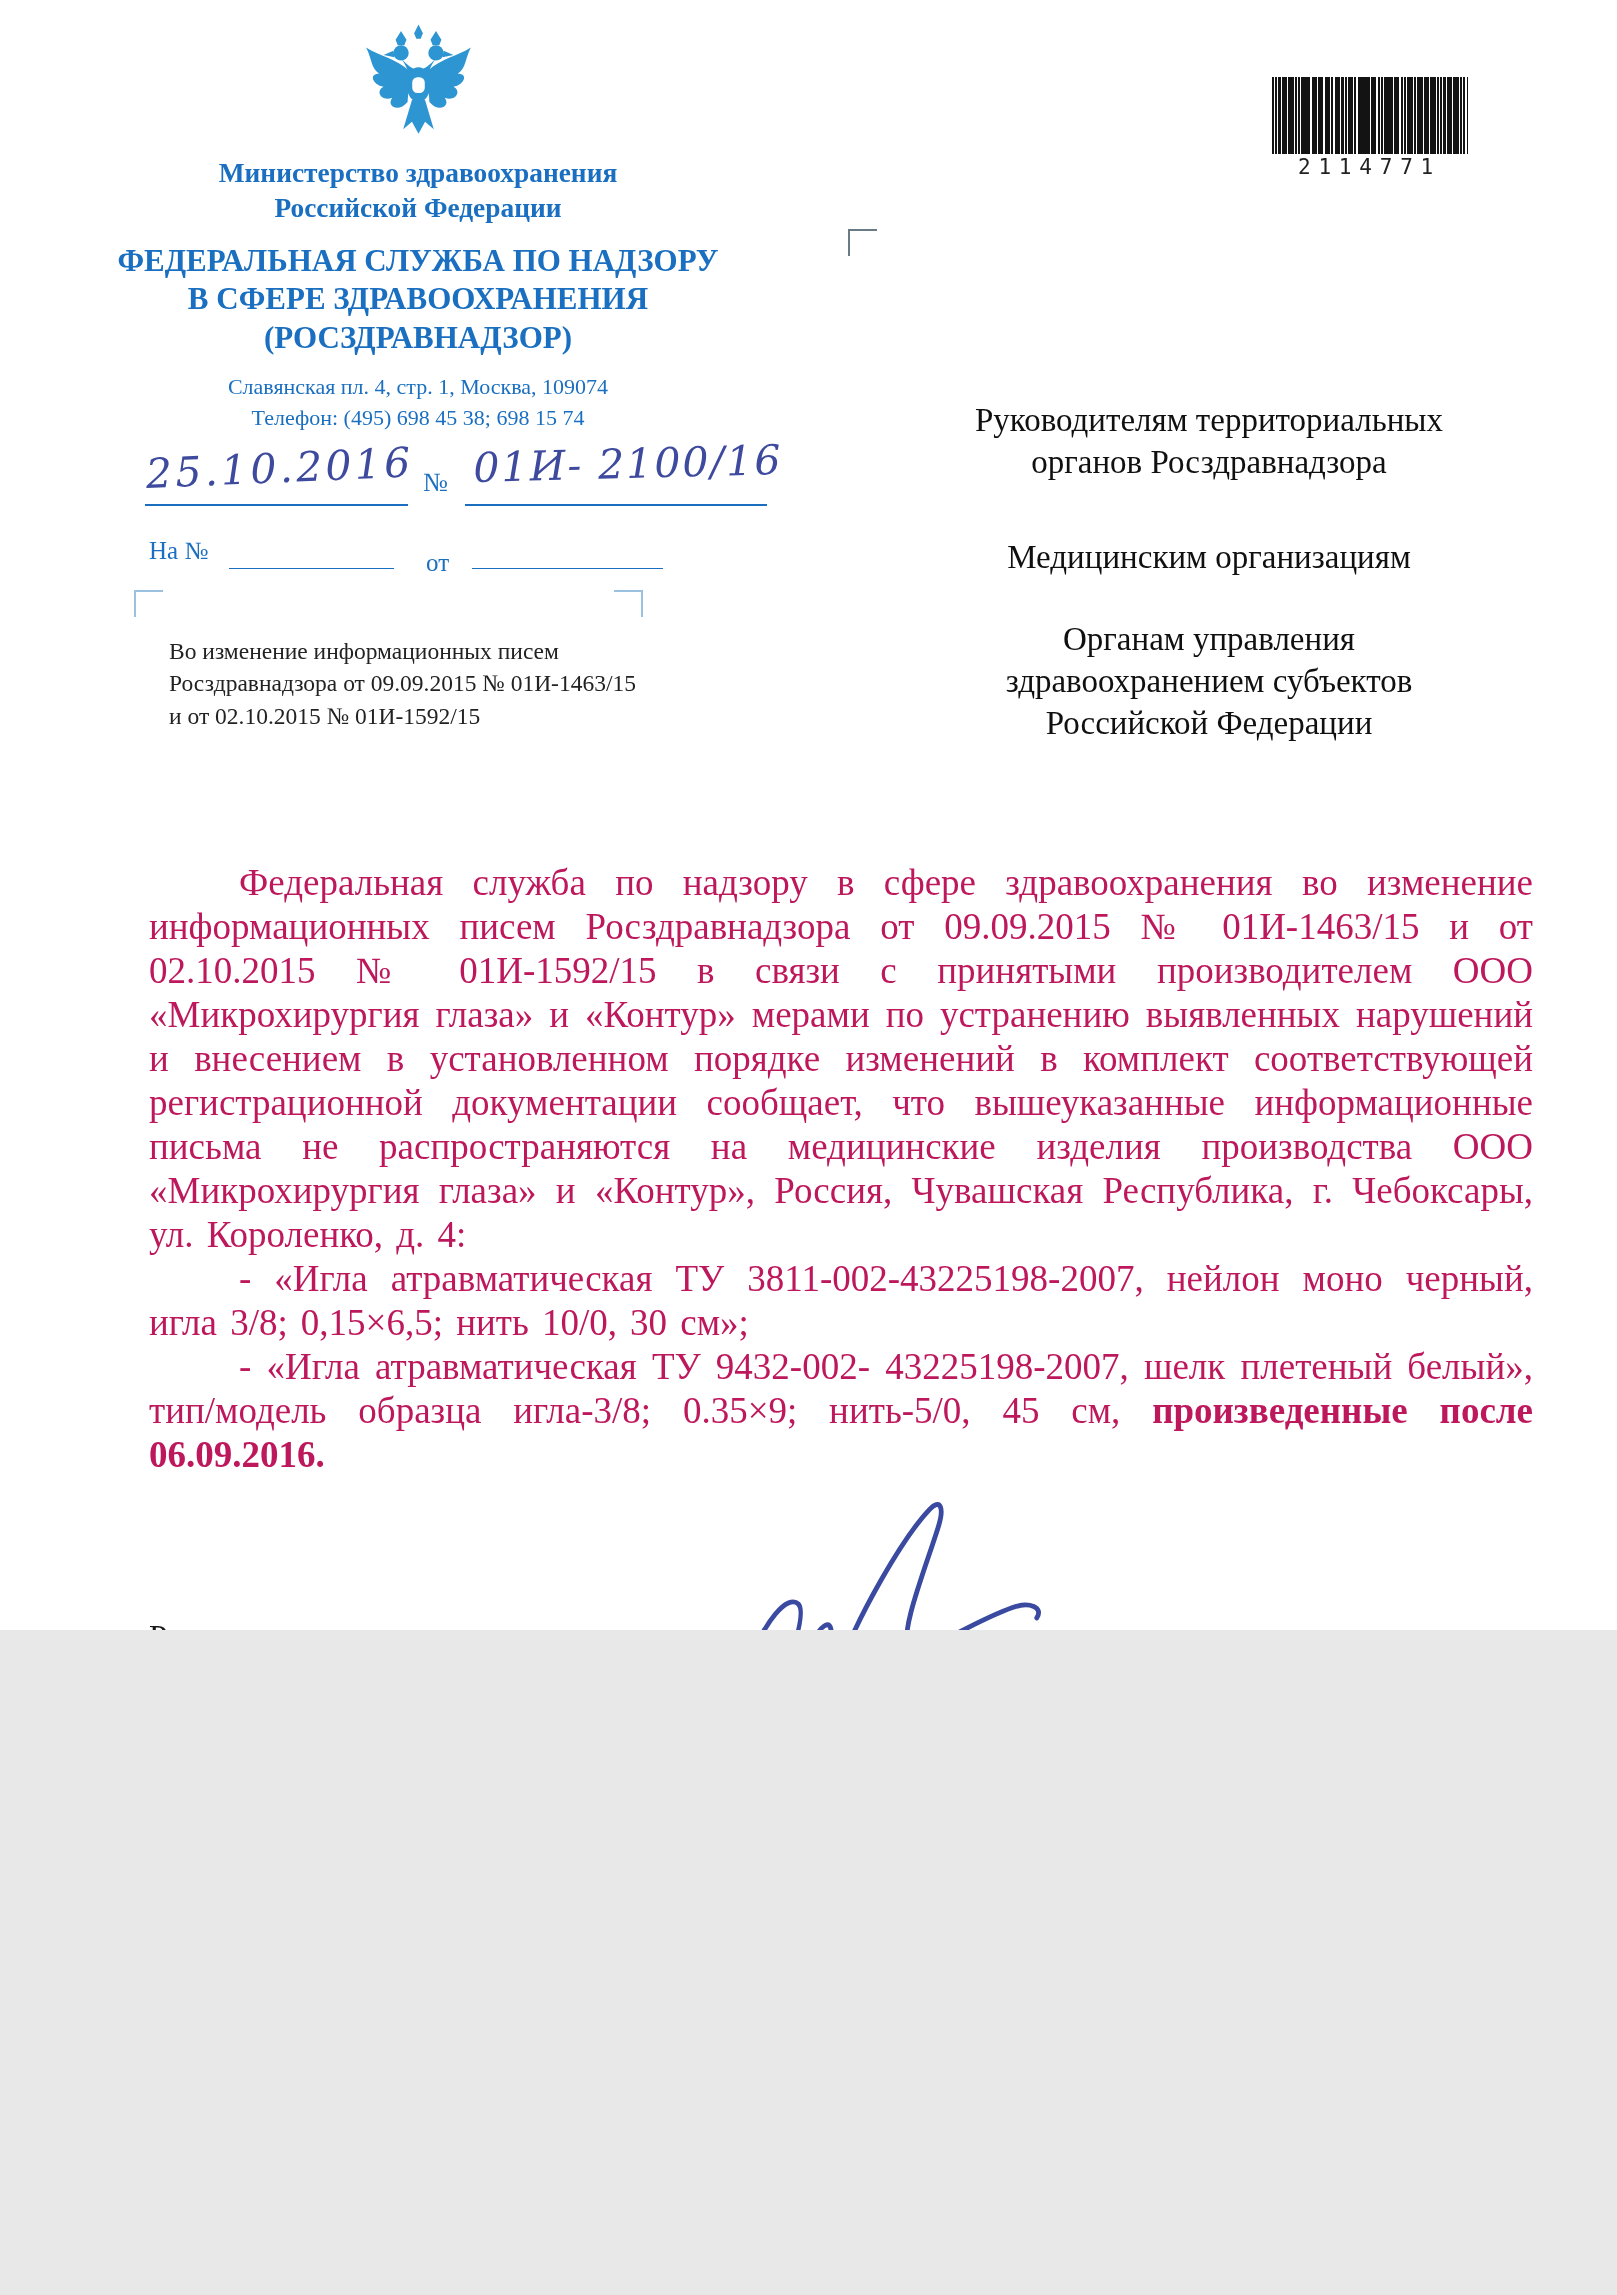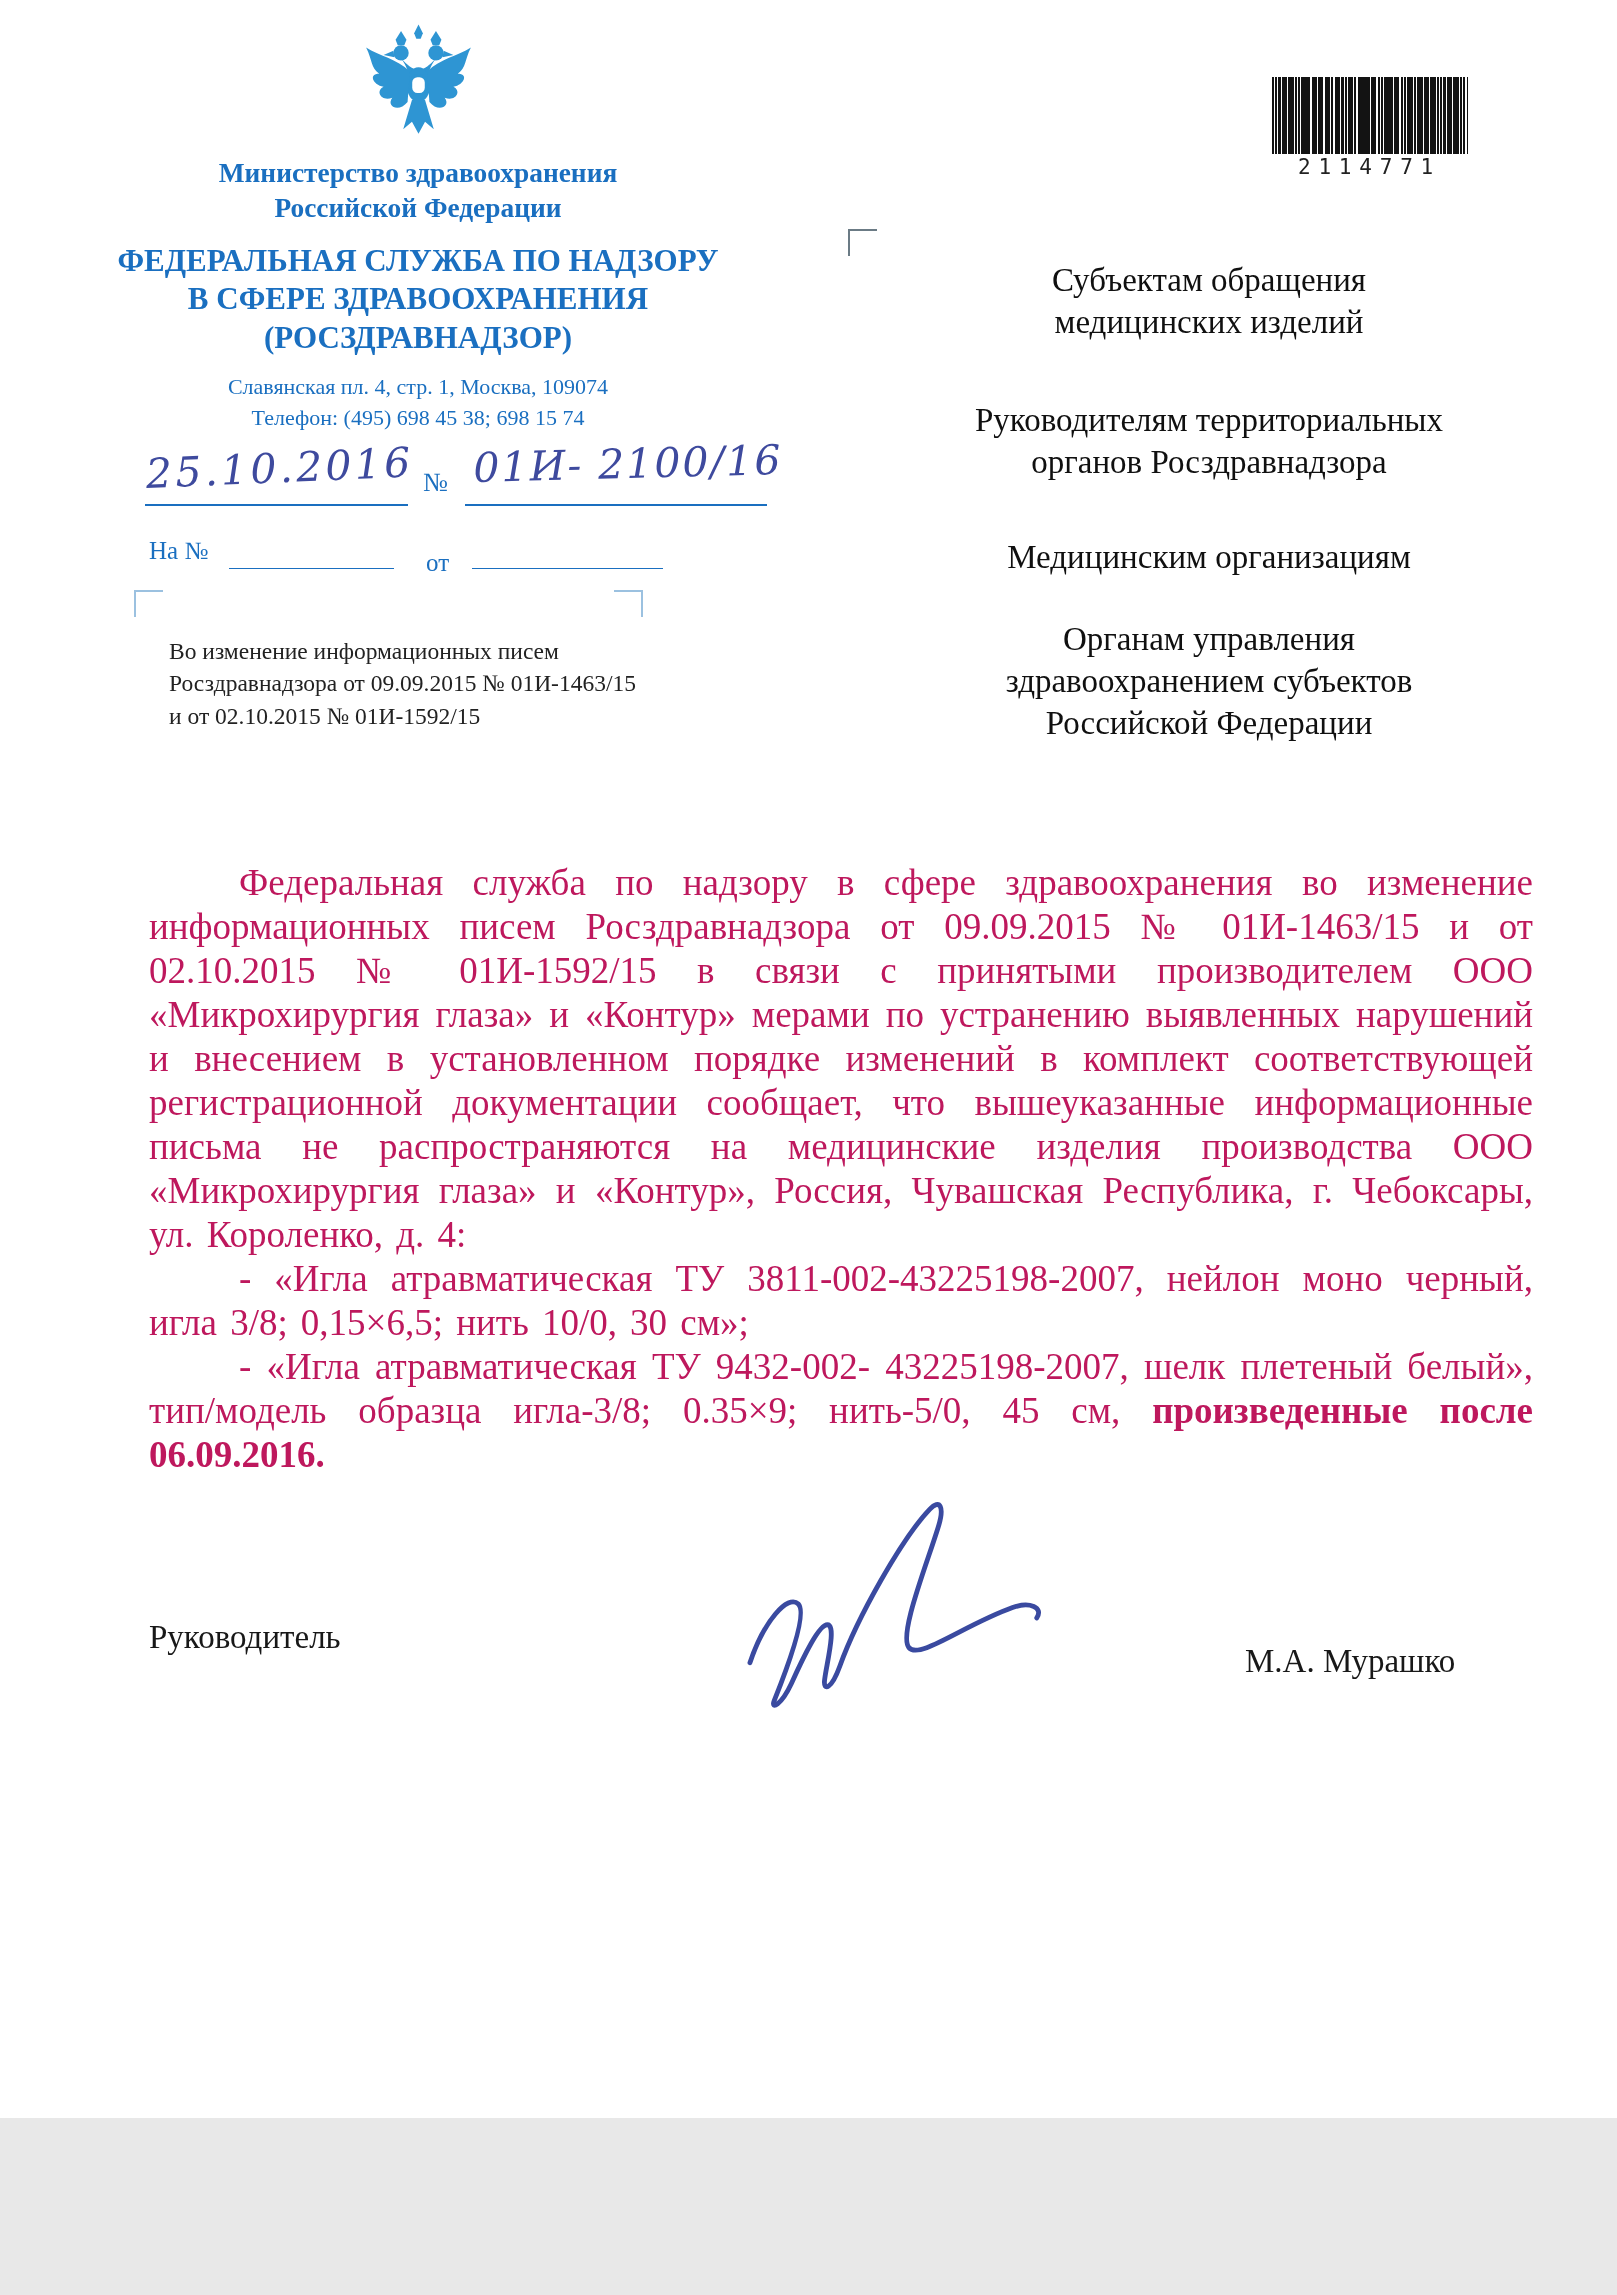--- a/index.html
+++ b/index.html
@@ -5,21 +5,21 @@
   :root{
     --brand-blue:#1a6fc0;
     --ink-blue:#3e4a9e;
     --text-black:#181818;
     --barcode-black:#131313;
     --corner-gray:#6b7b85;
     --corner-blue:#9bc1e0;
   }
   html,body{margin:0;padding:0;background:#e8e8e8;}
   .page{
-    position:relative;width:1617px;height:2118px;background:#ffffff;
+    position:relative;width:1617px;height:1630px;background:#ffffff;
     font-family:"Liberation Serif",serif;color:var(--text-black);
     overflow:hidden;margin:0 auto;
   }
   .abs{position:absolute;}
   .pre{white-space:pre-line;}
 
   
   .letterhead{left:111px;top:18.3px;width:614px;text-align:center;}
   .emblem{width:131px;height:131px;display:inline-block;}
   .ministry{margin-top:5.2px;font-size:27.4px;font-weight:bold;color:var(--brand-blue);line-height:1.25;}
@@ -125,22 +125,20 @@
 
   <div class="abs na-label">На №</div>
   <div class="abs rule rule-na"></div>
   <div class="abs ot-label">от</div>
   <div class="abs rule rule-ot"></div>
 
   <div class="abs ref-note pre">Во изменение информационных писем
 Росздравнадзора от 09.09.2015 № 01И-1463/15
 и от 02.10.2015 № 01И-1592/15</div>
 
-  <div class="abs addressee addr-1 pre">Субъектам обращения
-медицинских изделий</div>
   <div class="abs addressee addr-2 pre">Руководителям территориальных
 органов Росздравнадзора</div>
   <div class="abs addressee addr-3 pre">Медицинским организациям</div>
   <div class="abs addressee addr-4 pre">Органам управления
 здравоохранением субъектов
 Российской Федерации</div>
 
   <div class="abs body-text">
     <p>Федеральная служба по надзору в сфере здравоохранения во изменение информационных писем Росздравнадзора от 09.09.2015 № 01И-1463/15 и от 02.10.2015 № 01И-1592/15 в связи с принятыми производителем ООО «Микрохирургия глаза» и «Контур» мерами по устранению выявленных нарушений и внесением в установленном порядке изменений в комплект соответствующей регистрационной документации сообщает, что вышеуказанные информационные письма не распространяются на медицинские изделия производства ООО «Микрохирургия глаза» и «Контур», Россия, Чувашская Республика, г. Чебоксары, ул. Короленко, д. 4:</p>
     <p>- «Игла атравматическая ТУ 3811-002-43225198-2007, нейлон моно черный, игла 3/8; 0,15×6,5; нить 10/0, 30 см»;</p>

